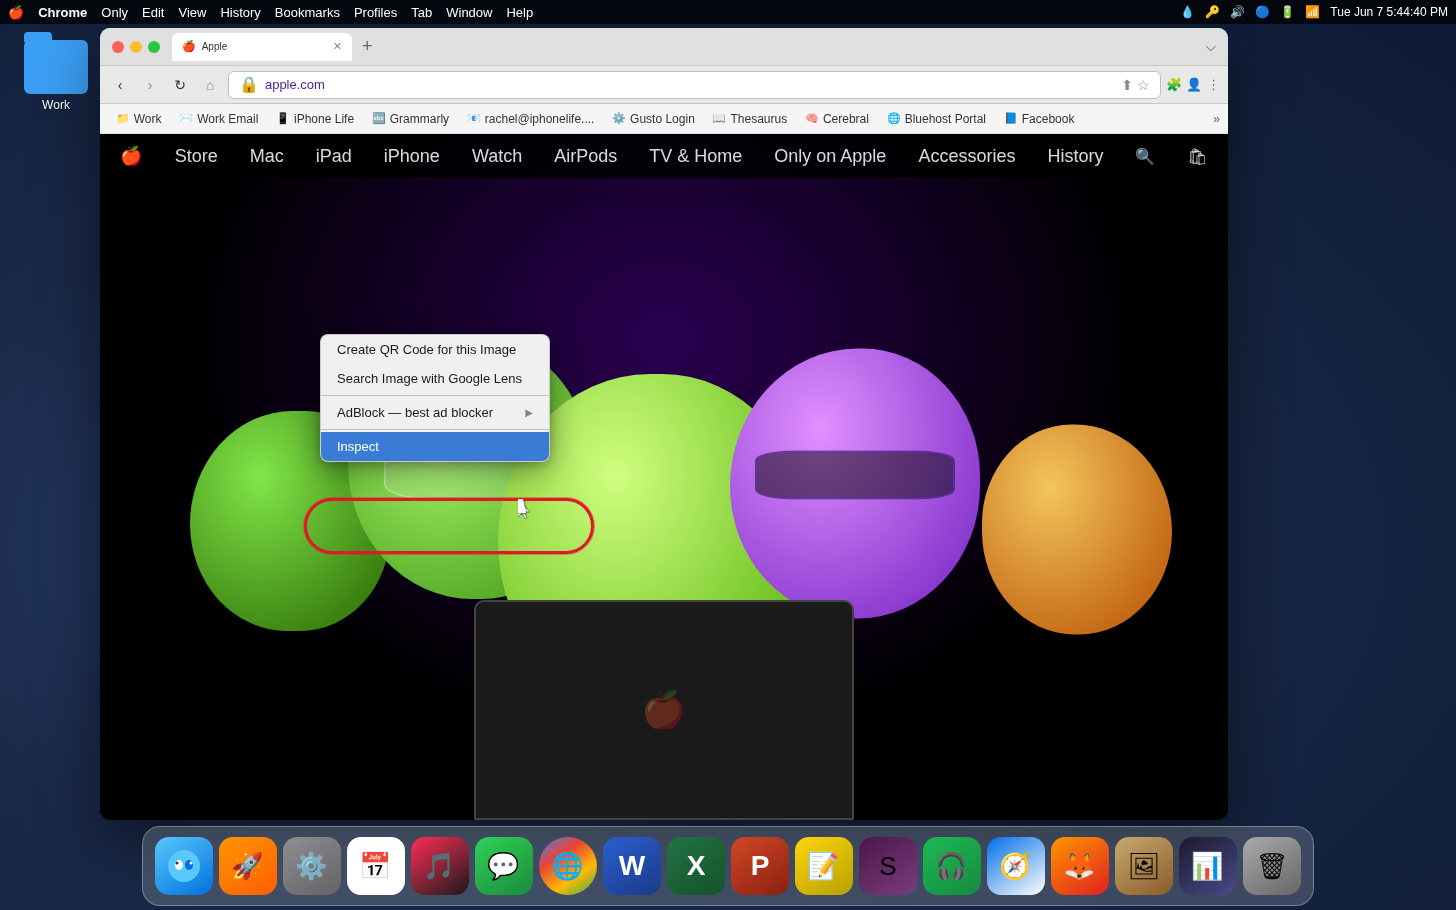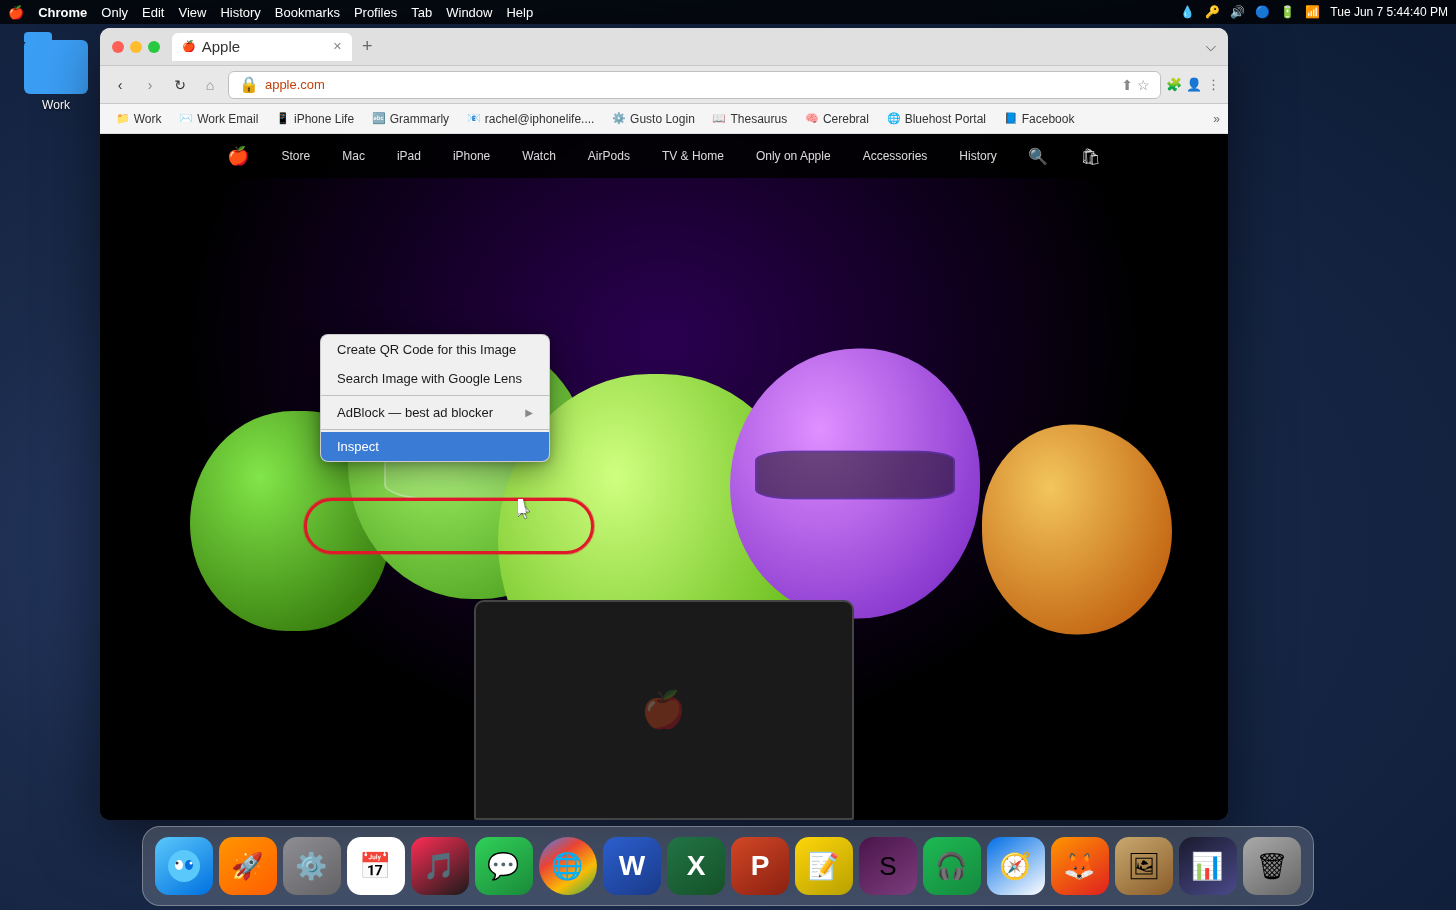--- a/index.html
+++ b/index.html
@@ -172,21 +172,21 @@
       max-width: 220px;
     }
     .tab-favicon {
       font-size: 11px;
     }
     .tab-title {
       flex: 1;
       white-space: nowrap;
       overflow: hidden;
       text-overflow: ellipsis;
-      font-size: 15px;
+      font-size: 10px;
     }
     .tab-close {
       font-size: 11px;
       color: #888;
       cursor: pointer;
     }
     .tab-new {
       font-size: 18px;
       color: #666;
       cursor: pointer;
@@ -227,21 +227,21 @@
       background: white;
       border-radius: 6px;
       display: flex;
       align-items: center;
       padding: 0 10px;
       gap: 6px;
       border: 1px solid #c0c0c0;
     }
     .url-text {
       font-size: 13px;
-      color: #c2410c;
+      color: #4c1d95;
     }
     .url-actions {
       display: flex;
       gap: 4px;
       margin-left: auto;
     }
     .url-action-btn {
       color: #888;
       font-size: 14px;
       cursor: pointer;
@@ -314,21 +314,21 @@
       background: rgba(0,0,0,0.85);
       backdrop-filter: blur(20px);
       display: flex;
       align-items: center;
       justify-content: center;
       gap: 32px;
       z-index: 10;
     }
     .apple-nav-item {
       color: rgba(255,255,255,0.85);
-      font-size: 12px;
+      font-size: 18px;
       cursor: pointer;
       white-space: nowrap;
     }
     .apple-nav-logo {
       font-size: 18px;
       color: white;
     }
 
     
     .apple-hero {

